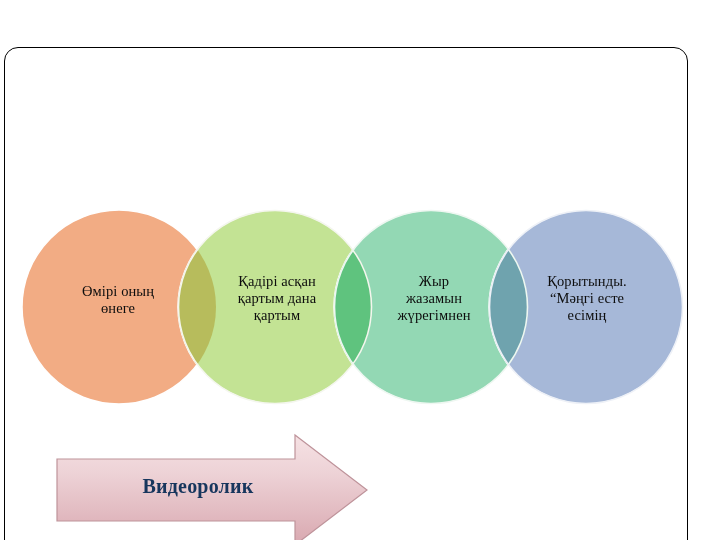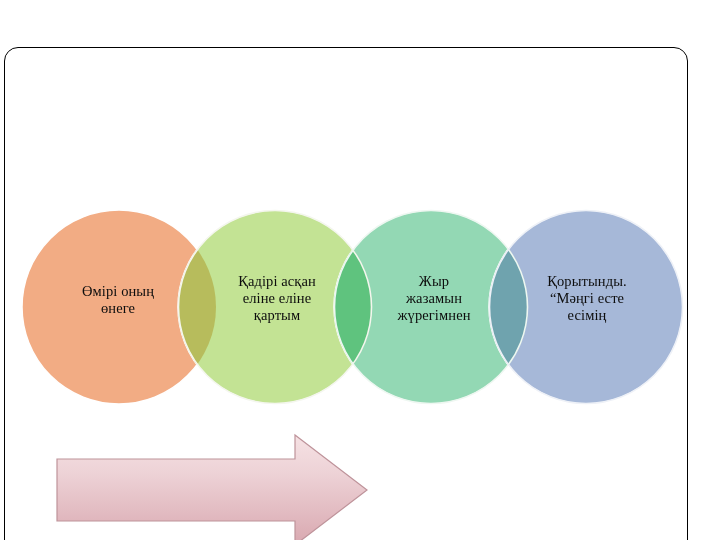--- a/index.html
+++ b/index.html
@@ -124,21 +124,21 @@
 
     <circle cx="275" cy="267" r="96.5" fill="none" stroke="#f4f6ee" stroke-width="1.6"></circle>
     <circle cx="431" cy="267" r="96.5" fill="none" stroke="#eef7f1" stroke-width="1.6"></circle>
     <circle cx="586" cy="267" r="96.5" fill="none" stroke="#eef1f7" stroke-width="1.6"></circle>
   </svg>
 
   <div class="circle-text" id="txt-0">Өмірі оның
 өнеге</div>
 
   <div class="circle-text" id="txt-1">Қадірі асқан
-еліне еліне
+қартым дана
 қартым</div>
 
   <div class="circle-text" id="txt-2">Жыр
 жазамын
 жүрегімнен</div>
 
   <div class="circle-text" id="txt-3">Қорытынды.
 “Мәңгі есте
 есімің</div>
 
@@ -146,15 +146,16 @@
     <svg width="330" height="115" viewBox="0 0 330 115">
       <defs>
         <linearGradient id="arrow-grad" x1="0" y1="0" x2="0" y2="1">
           <stop offset="0%" stop-color="#F6E2E4"></stop>
           <stop offset="35%" stop-color="#EDD2D6"></stop>
           <stop offset="100%" stop-color="#D9A8B0"></stop>
         </linearGradient>
       </defs>
       <path d="M 2,26 L 240,26 L 240,2 L 312,57 L 240,112 L 240,88 L 2,88 Z" fill="url(#arrow-grad)" stroke="#BE939A" stroke-width="1.2" stroke-linejoin="miter"></path>
     </svg>
+    <div id="arrow-label">Видеоролик</div>
   </div>
 
 </div>
 
 </body></html>

